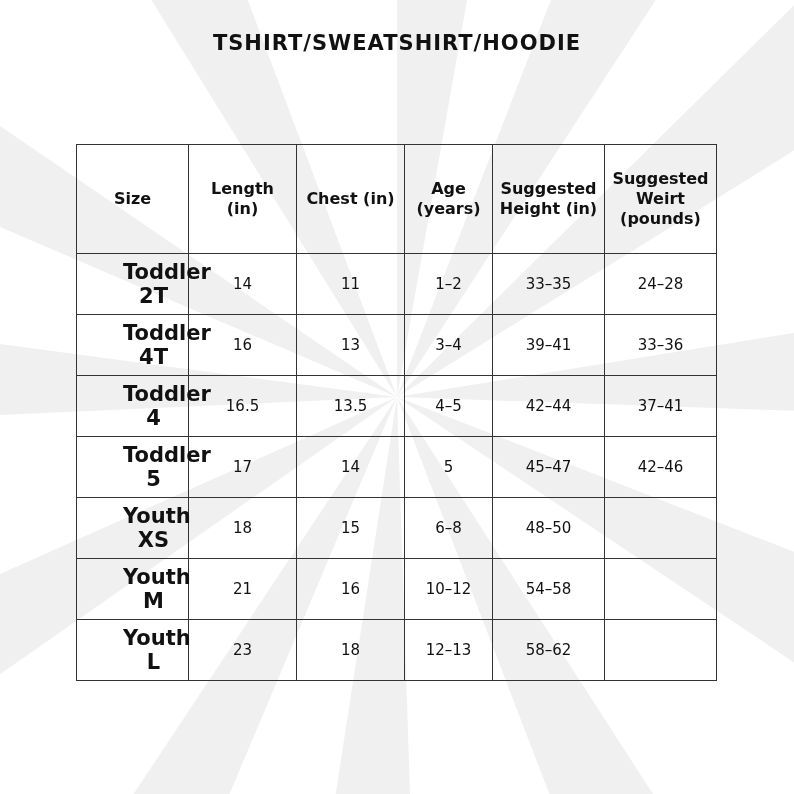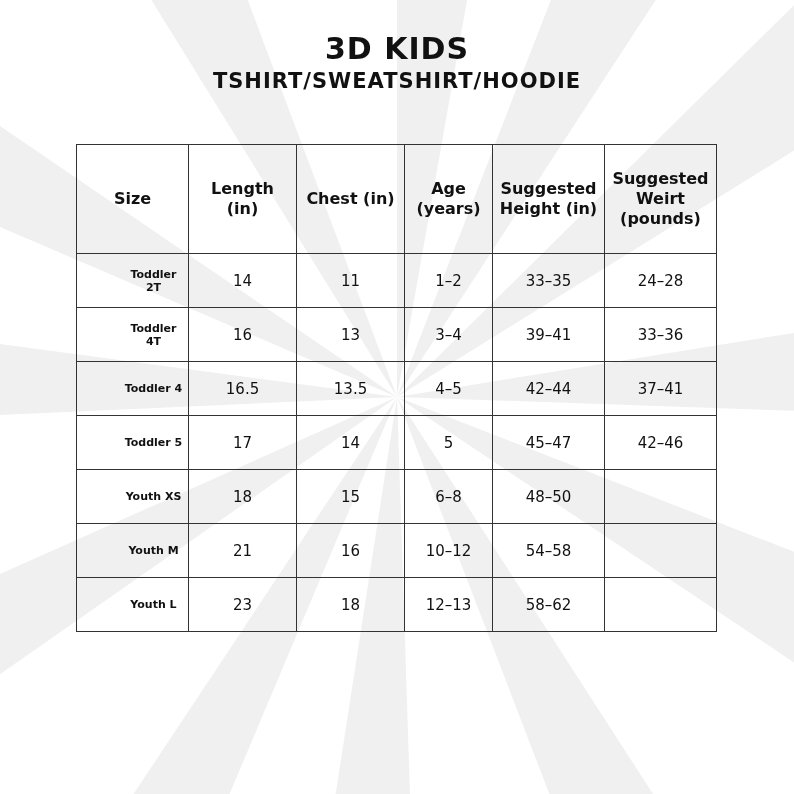--- a/index.html
+++ b/index.html
@@ -67,21 +67,21 @@
     font-weight: bold;
     font-size: 16px;
     height: 96px;
     line-height: 1.25;
   }
   table.size-table tbody td {
     height: 41px;
   }
   table.size-table tbody td.rowhead {
     font-weight: bold;
-    font-size: 11px;
+    font-size: 21px;
     padding-left: 46px;
   }
   
   col.c0 { width: 112px; }
   col.c1 { width: 108px; }
   col.c2 { width: 108px; }
   col.c3 { width: 88px; }
   col.c4 { width: 112px; }
   col.c5 { width: 112px; }
 
@@ -104,21 +104,20 @@
     <polygon points="397,397 -180,800 -260,690"></polygon>
     <polygon points="397,397 -330,430 -330,300"></polygon>
     <polygon points="397,397 -250,120 -170,10"></polygon>
     <polygon points="397,397 40,-180 150,-260"></polygon>
   </g>
 </svg>
 
 <div id="content">
 
   <div class="title-block">
-    <div class="title-line title-line-1">3D KIDS</div>
     <div class="title-line title-line-2">TSHIRT/SWEATSHIRT/HOODIE</div>
   </div>
 
   <div class="table-wrap">
     <table class="size-table">
       <colgroup>
         <col class="c0">
           <col class="c1">
           <col class="c2">
           <col class="c3">

